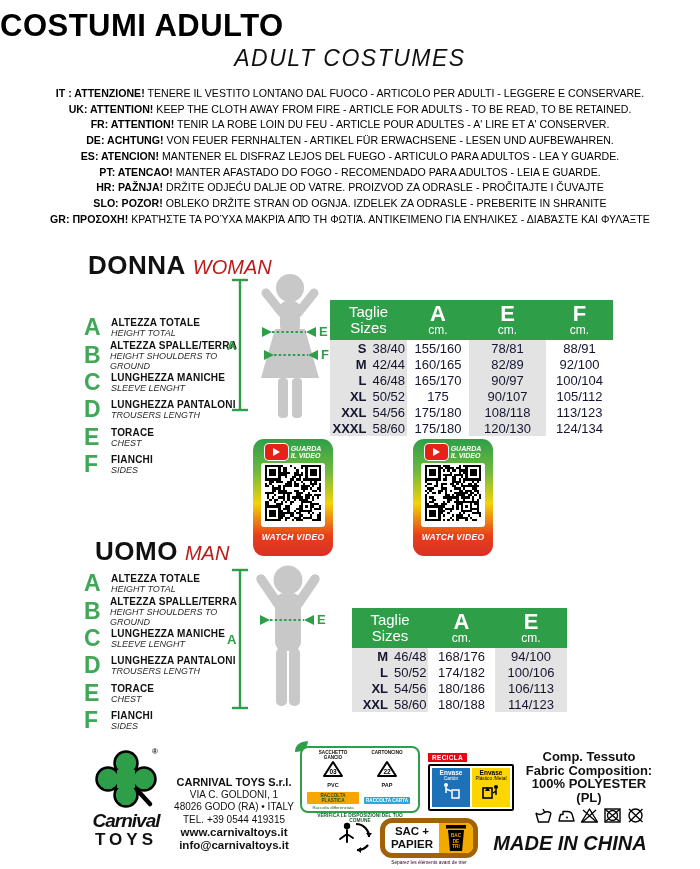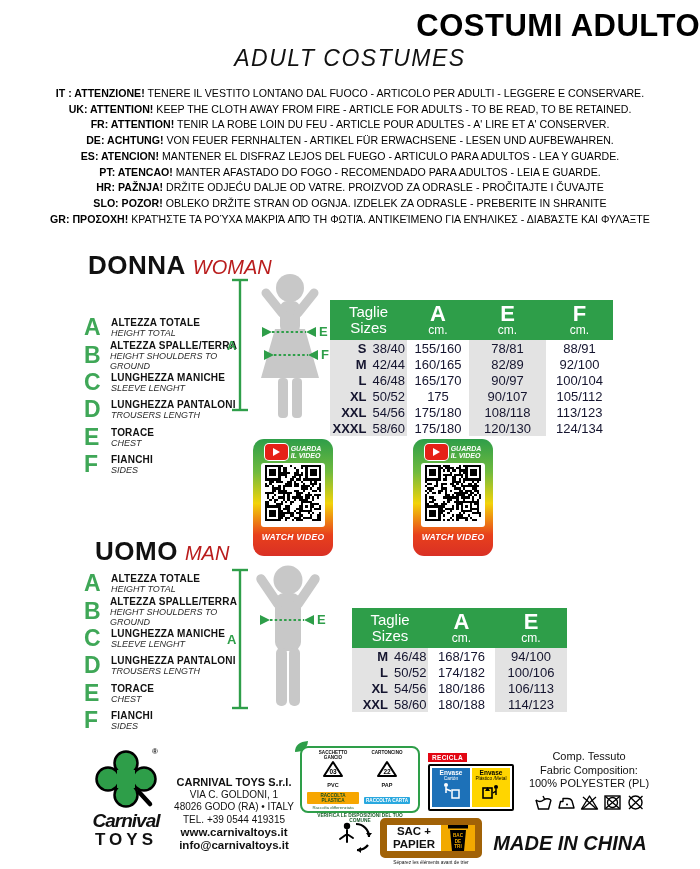--- a/index.html
+++ b/index.html
@@ -1,20 +1,20 @@
 <!DOCTYPE html>
 <html><head>
 <meta charset="utf-8">
 <style>
   * { box-sizing:border-box; margin:0; padding:0; }
   body { font-family:"Liberation Sans", sans-serif; background:#fff; color:#111; }
   .page { position:relative; width:700px; height:869px; background:#fff; overflow:hidden; }
 
-  .title { position:absolute; top:8px; left:0; width:100%; text-align:right;
-           font-size:31px; font-weight:800; color:#000; letter-spacing:0.5px;padding-left:25px; }
+  .title { position:absolute; top:8px; left:0; width:100%; text-align:left;
+           font-size:31px; font-weight:800; color:#000; letter-spacing:0.5px; }
   .subtitle { position:absolute; top:45px; left:0; width:100%; text-align:center;
               font-size:23px; font-style:italic; font-weight:500; letter-spacing:1.5px; }
 
   .warnings { position:absolute; top:86px; left:0; width:100%; text-align:center; }
   .warning-line { font-size:10.6px; line-height:15.7px; white-space:nowrap; color:#000; }
   .warning-line .lead { font-weight:bold; }
 
   .section-title { position:absolute; white-space:nowrap; }
   #donna-title { left:88px; top:250px; }
   #uomo-title  { left:95px; top:536px; }
@@ -95,26 +95,26 @@
                  font-weight:bold; padding:1px 4px; letter-spacing:0.3px; }
   .recicla-body { display:flex; border:2px solid #000; background:#fff; padding:2px; gap:2px;
                   width:86px; height:47px; border-radius:2px; }
   .panel { flex:1; display:flex; flex-direction:column; align-items:center; padding-top:1px; }
   .panel-blue { background:#1D71B8; color:#fff; }
   .panel-yellow { background:#FFD500; color:#000; }
   .panel-l1 { font-size:6.5px; font-weight:bold; line-height:7px; }
   .panel-l2 { font-size:4.8px; line-height:5.5px; }
 
   .comp { position:absolute; left:520px; top:750px; width:138px; text-align:center; }
-  .comp-line { font-size:11px; font-weight:400; line-height:13.5px; }
+  .comp-line { font-size:13px; font-weight:700; line-height:13.5px; }
   .care-row { display:flex; justify-content:center; gap:4px; margin-top:3px; }
 
   .sorting { position:absolute; left:336px; top:818px; display:flex; align-items:flex-start; gap:6px; }
   .sac-wrap { text-align:center; }
-  .sac { display:flex; border:7px solid #a16207; border-radius:5px; overflow:hidden; height:40px;
+  .sac { display:flex; border:5px solid #a16207; border-radius:12px; overflow:hidden; height:40px;
          background:#fff; align-items:stretch;justify-content:center; }
   .sac-text { padding:3px 6px; font-weight:800; font-size:11.5px; line-height:13.5px;
               display:flex; flex-direction:column; justify-content:center; }
   .sac-bin { width:34px; background:#F2A900; display:flex; align-items:center; justify-content:center; }
   .sac-note { font-size:4.8px; margin-top:1.5px; }
 
   .madein { position:absolute; left:482px; top:832px; width:176px; text-align:center;
             font-size:20px; font-weight:800; font-style:italic; }
 </style>
 </head>

